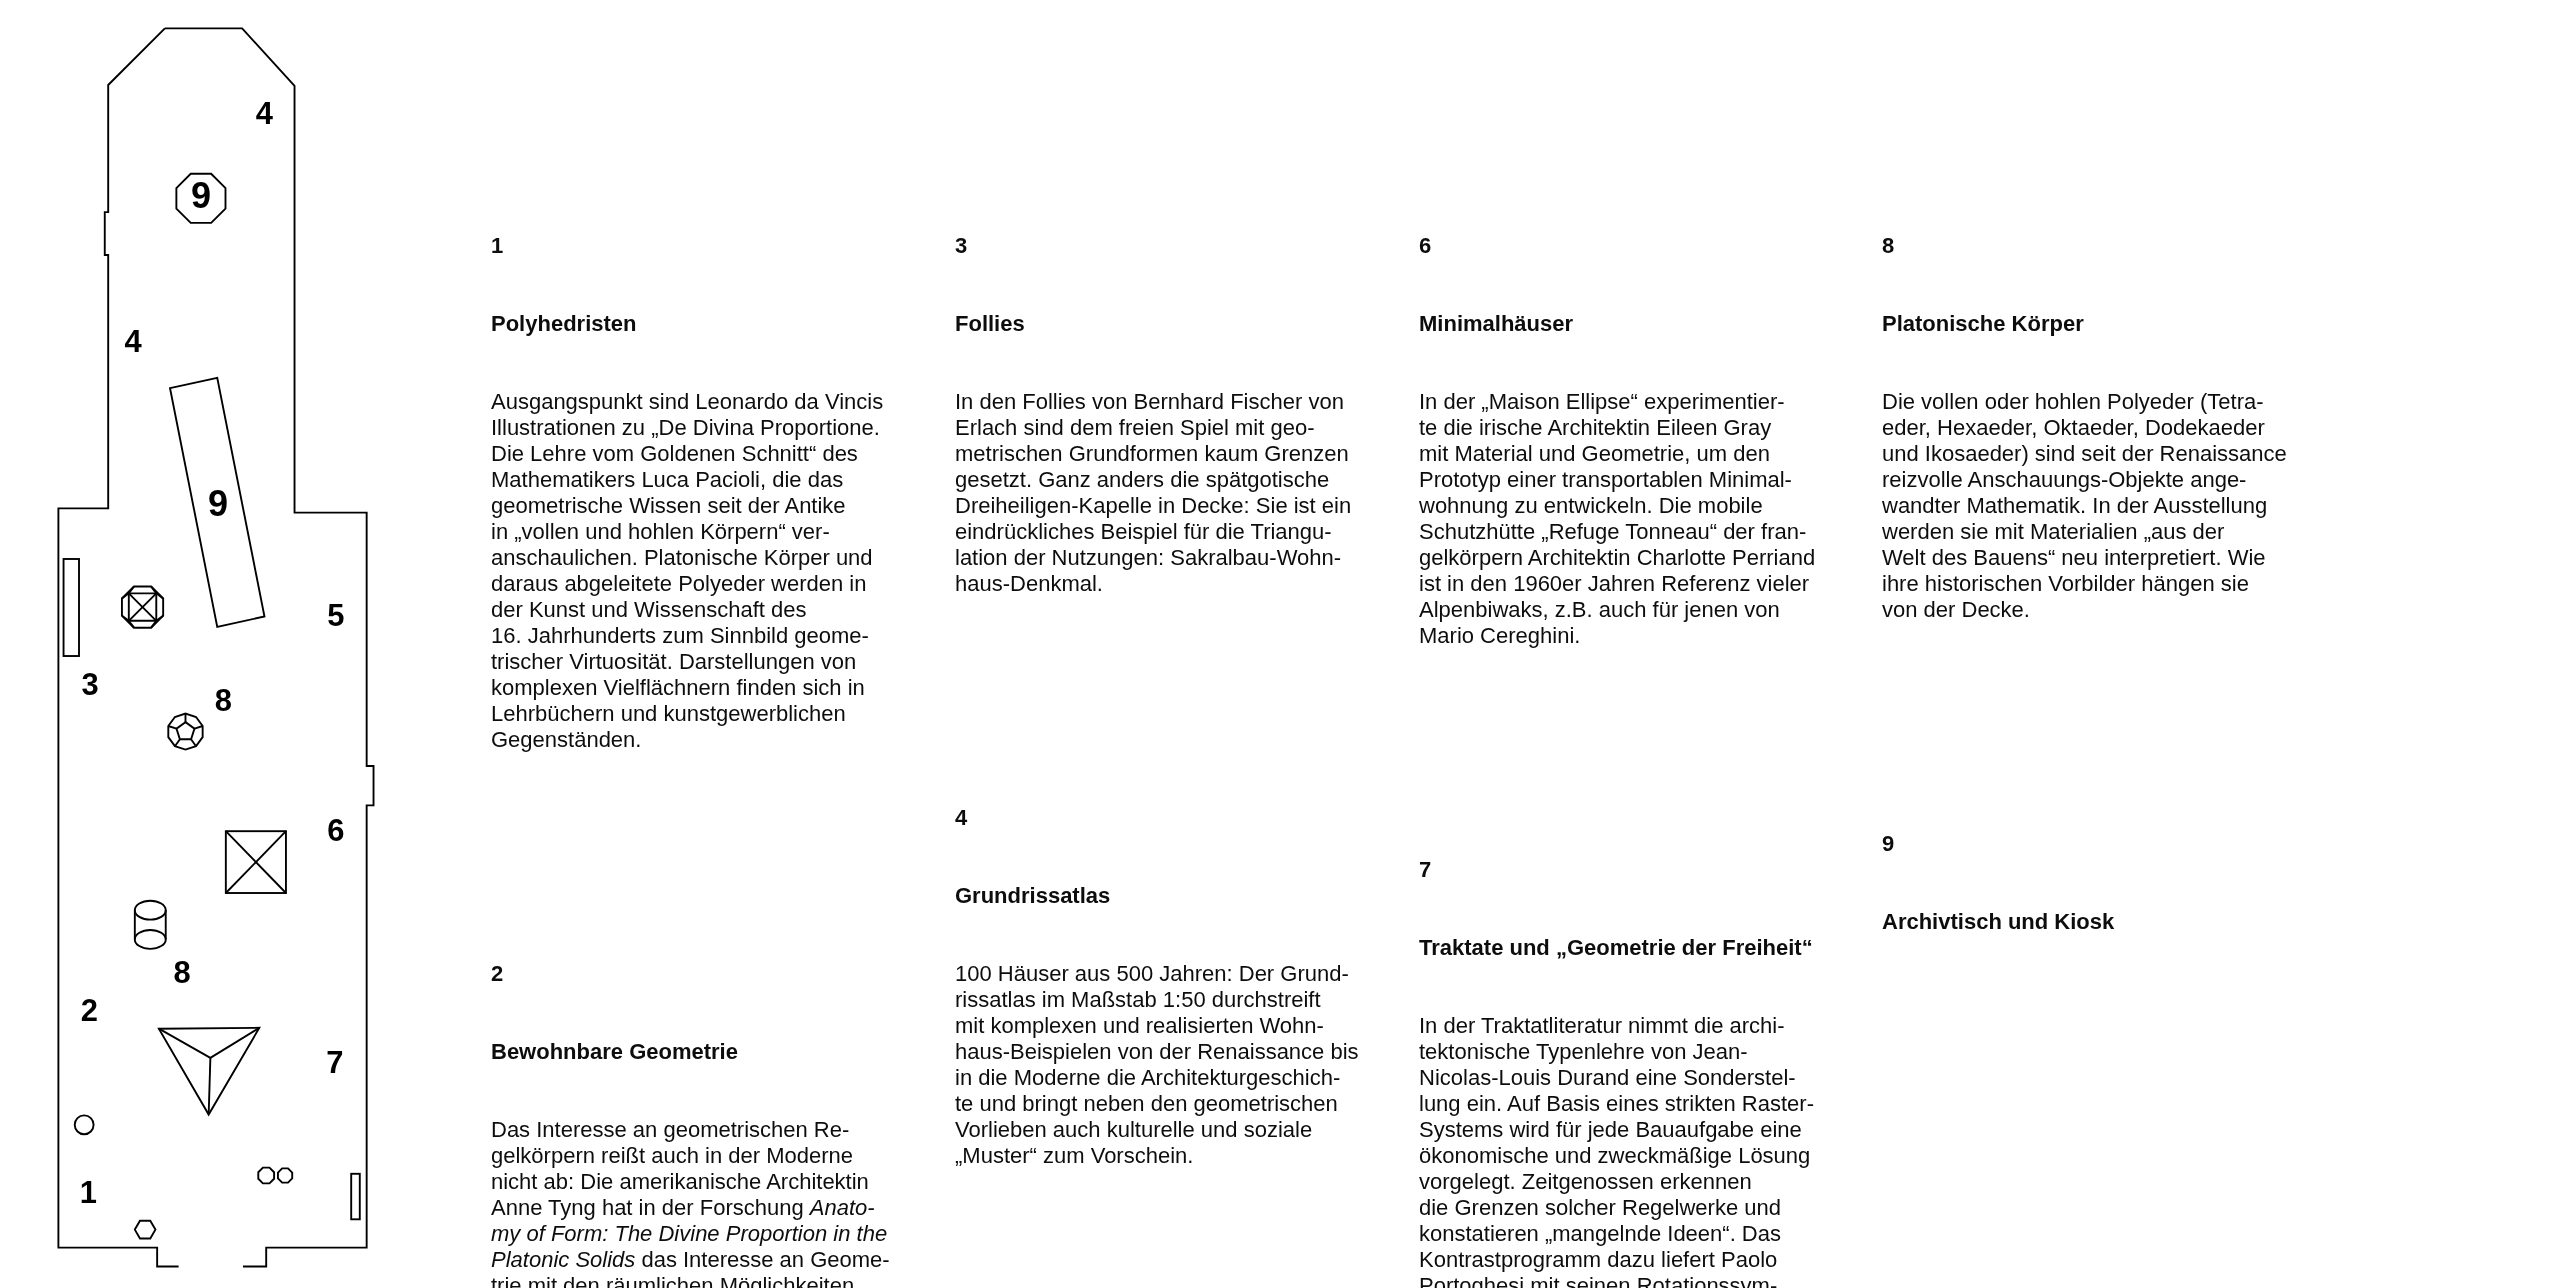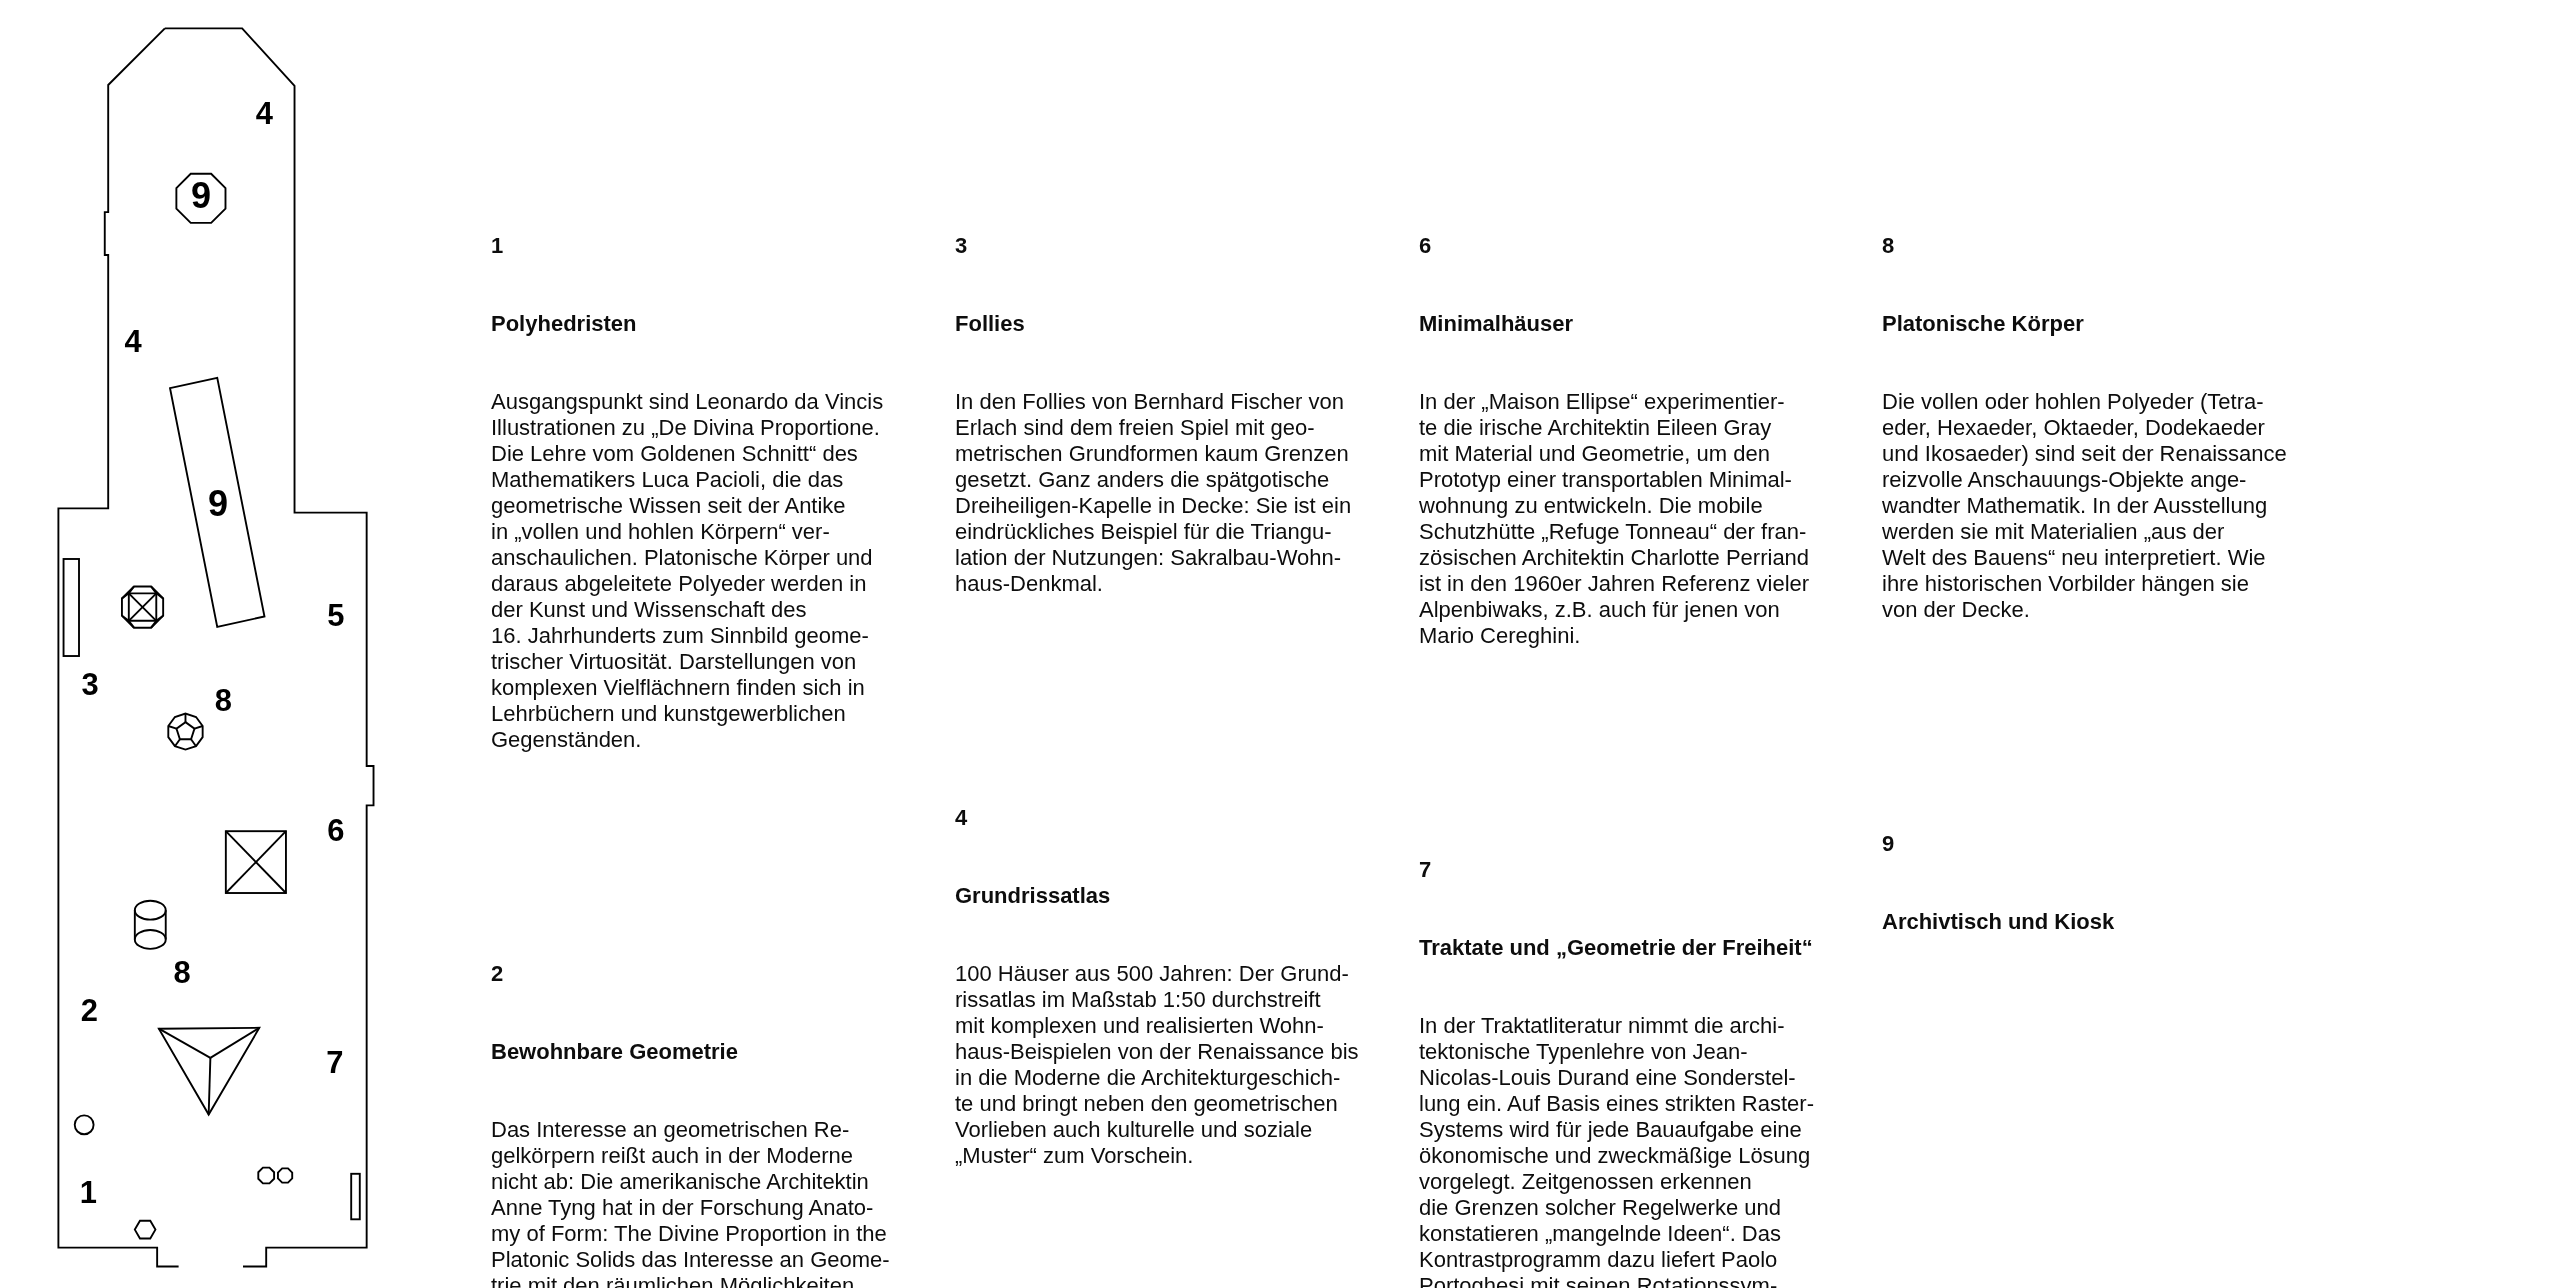--- a/index.html
+++ b/index.html
@@ -20,21 +20,21 @@
   }
   .plan-num.big{font-size:42px;}
   .legend-col{
     position:absolute;top:129px;width:457px;
     font-size:22px;line-height:26px;white-space:pre;color:#0d0d0d;
   }
   .col-1{left:491px;} .col-2{left:955px;} .col-3{left:1419px;} .col-4{left:1882px;}
   .sec{margin:0 0 52px 0;}
   .sec-num,.sec-title{font-weight:700;margin:0;padding:0;font-size:22px;line-height:26px;}
   .sec-body{margin:0;}
-  .it{}
+  .it{font-style:italic;}
 </style>
 </head>
 <body>
 
 <div class="plan-wrap">
   <svg width="395" height="1288" viewBox="0 0 460 1500">
 
     <path d="M192,33 L126,99 L126,247 L122,247 L122,297 L126,297 L126,592 L68,592 L68,1453 L183,1453 L183,1475 L208,1475"></path>
 
     <path d="M192,33 L282,33 L343,100 L343,597 L427,597 L427,892 L435,892 L435,938 L427,938 L427,1453 L310,1453 L310,1475 L283,1475"></path>
@@ -192,21 +192,21 @@
 <div class="legend-col col-3">
   <div class="sec">
     <div class="sec-num">6</div>
     <div class="sec-title">Minimalhäuser</div>
     <div class="sec-body"><span>In der „Maison Ellipse“ experimentier-</span>
 <span>te die irische Architektin Eileen Gray</span>
 <span>mit Material und Geometrie, um den</span>
 <span>Prototyp einer transportablen Minimal-</span>
 <span>wohnung zu entwickeln. Die mobile</span>
 <span>Schutzhütte „Refuge Tonneau“ der fran-</span>
-<span>zösischen Architektin Charlotte Perriand</span>
+<span>gelkörpern Architektin Charlotte Perriand</span>
 <span>ist in den 1960er Jahren Referenz vieler</span>
 <span>Alpenbiwaks, z.B. auch für jenen von</span>
 <span>Mario Cereghini.</span></div>
   </div>
   <div class="sec">
     <div class="sec-num">7</div>
     <div class="sec-title">Traktate und „Geometrie der Freiheit“</div>
     <div class="sec-body"><span>In der Traktatliteratur nimmt die archi-</span>
 <span>tektonische Typenlehre von Jean-</span>
 <span>Nicolas-Louis Durand eine Sonderstel-</span>

